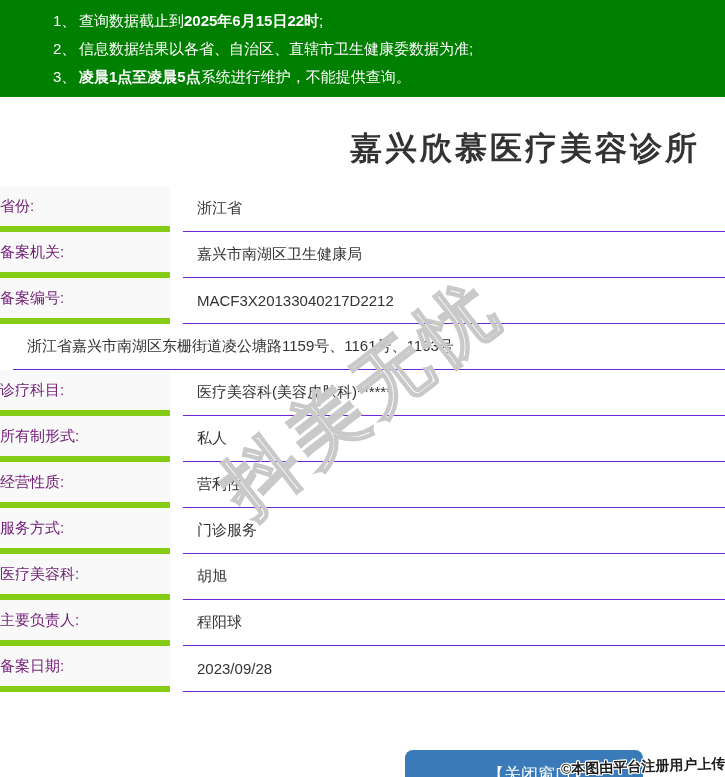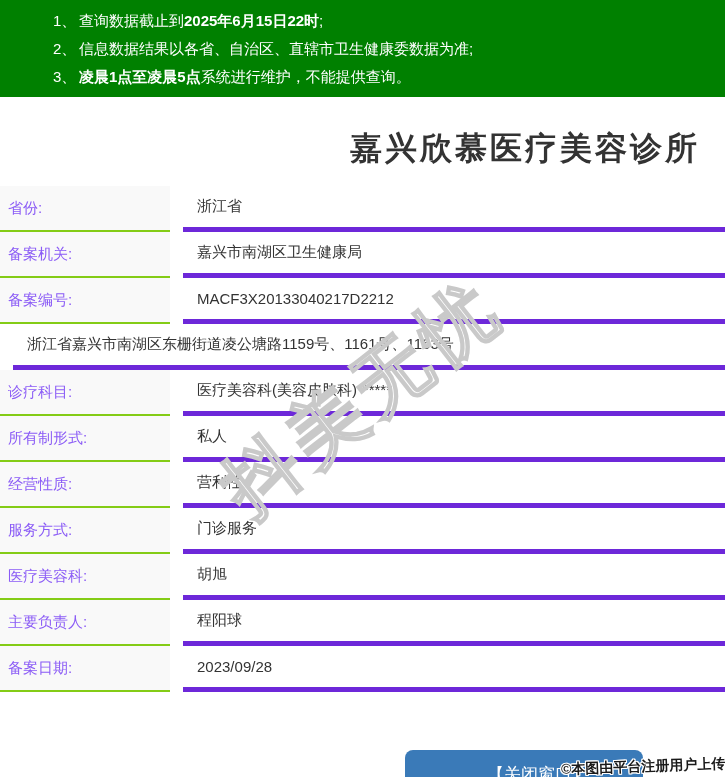--- a/index.html
+++ b/index.html
@@ -46,32 +46,31 @@
   .info-table {
     position: absolute;
     top: 186px;
     left: 0;
     width: 725px;
   }
   .info-row { display: flex; height: 46px; }
   .cell-label {
     width: 170px;
     background: #f9f9f9;
-    border-bottom: 2px solid #84cc16;
+    border-bottom: 6px solid #84cc16;
     display: flex;
     align-items: center;
-    padding-left: 8px;
     font-size: 15px;
-    color: #8b5cf6;
+    color: #701a75;
   }
   .cell-gap { width: 13px; background: #ffffff; }
   .cell-value {
     flex: 1;
     background: #ffffff;
-    border-bottom: 5px solid #6d28d9;
+    border-bottom: 1px solid #6d28d9;
     display: flex;
     align-items: center;
     padding-left: 14px;
     font-size: 15px;
     color: #333;
     white-space: nowrap;
     overflow: hidden;
   }
 
   

